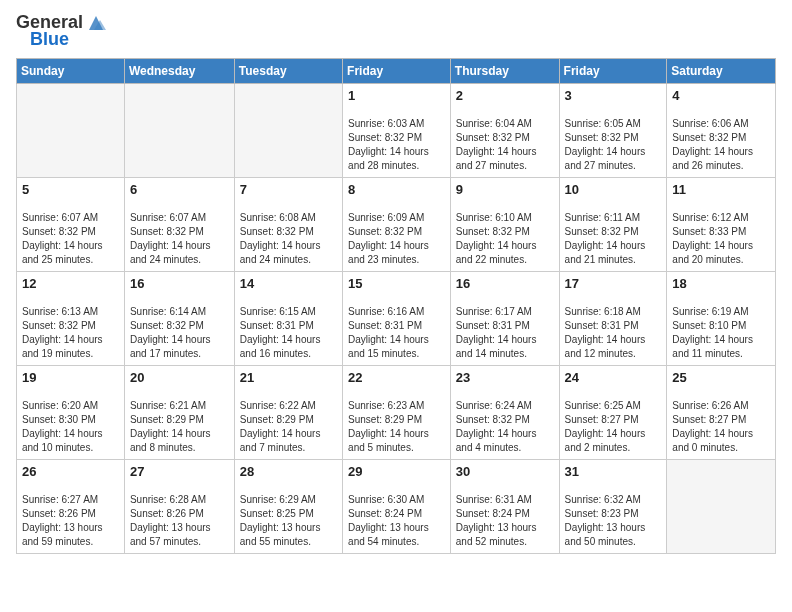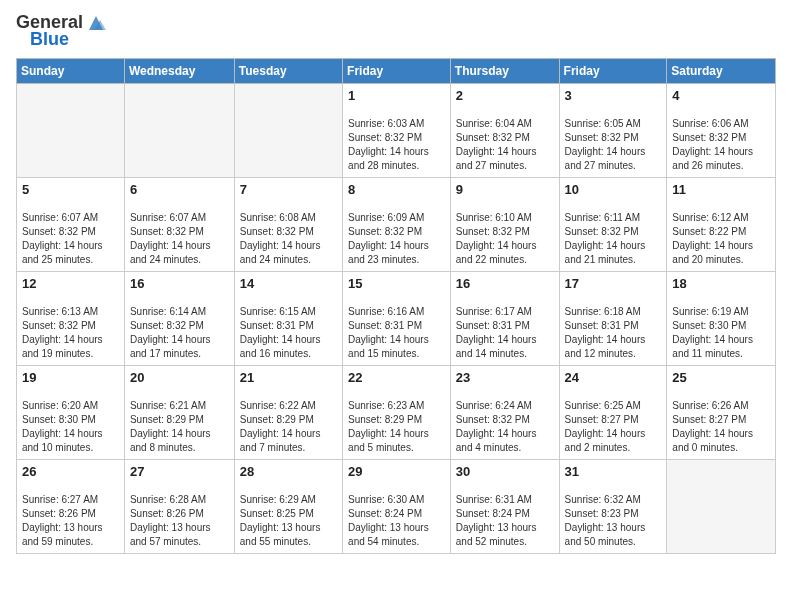--- a/index.html
+++ b/index.html
@@ -201,21 +201,21 @@
           <td>
             <span class="day-num">10</span>
             <div class="day-info">Sunrise: 6:11 AM
 Sunset: 8:32 PM
 Daylight: 14 hours
 and 21 minutes.</div>
           </td>
           <td>
             <span class="day-num">11</span>
             <div class="day-info">Sunrise: 6:12 AM
-Sunset: 8:22 PM
+Sunset: 8:33 PM
 Daylight: 14 hours
 and 20 minutes.</div>
           </td>
         </tr>
         <tr>
           <td>
             <span class="day-num">12</span>
             <div class="day-info">Sunrise: 6:13 AM
 Sunset: 8:32 PM
 Daylight: 14 hours
@@ -252,21 +252,21 @@
           <td>
             <span class="day-num">17</span>
             <div class="day-info">Sunrise: 6:18 AM
 Sunset: 8:31 PM
 Daylight: 14 hours
 and 12 minutes.</div>
           </td>
           <td>
             <span class="day-num">18</span>
             <div class="day-info">Sunrise: 6:19 AM
-Sunset: 8:30 PM
+Sunset: 8:10 PM
 Daylight: 14 hours
 and 11 minutes.</div>
           </td>
         </tr>
         <tr>
           <td>
             <span class="day-num">19</span>
             <div class="day-info">Sunrise: 6:20 AM
 Sunset: 8:30 PM
 Daylight: 14 hours

